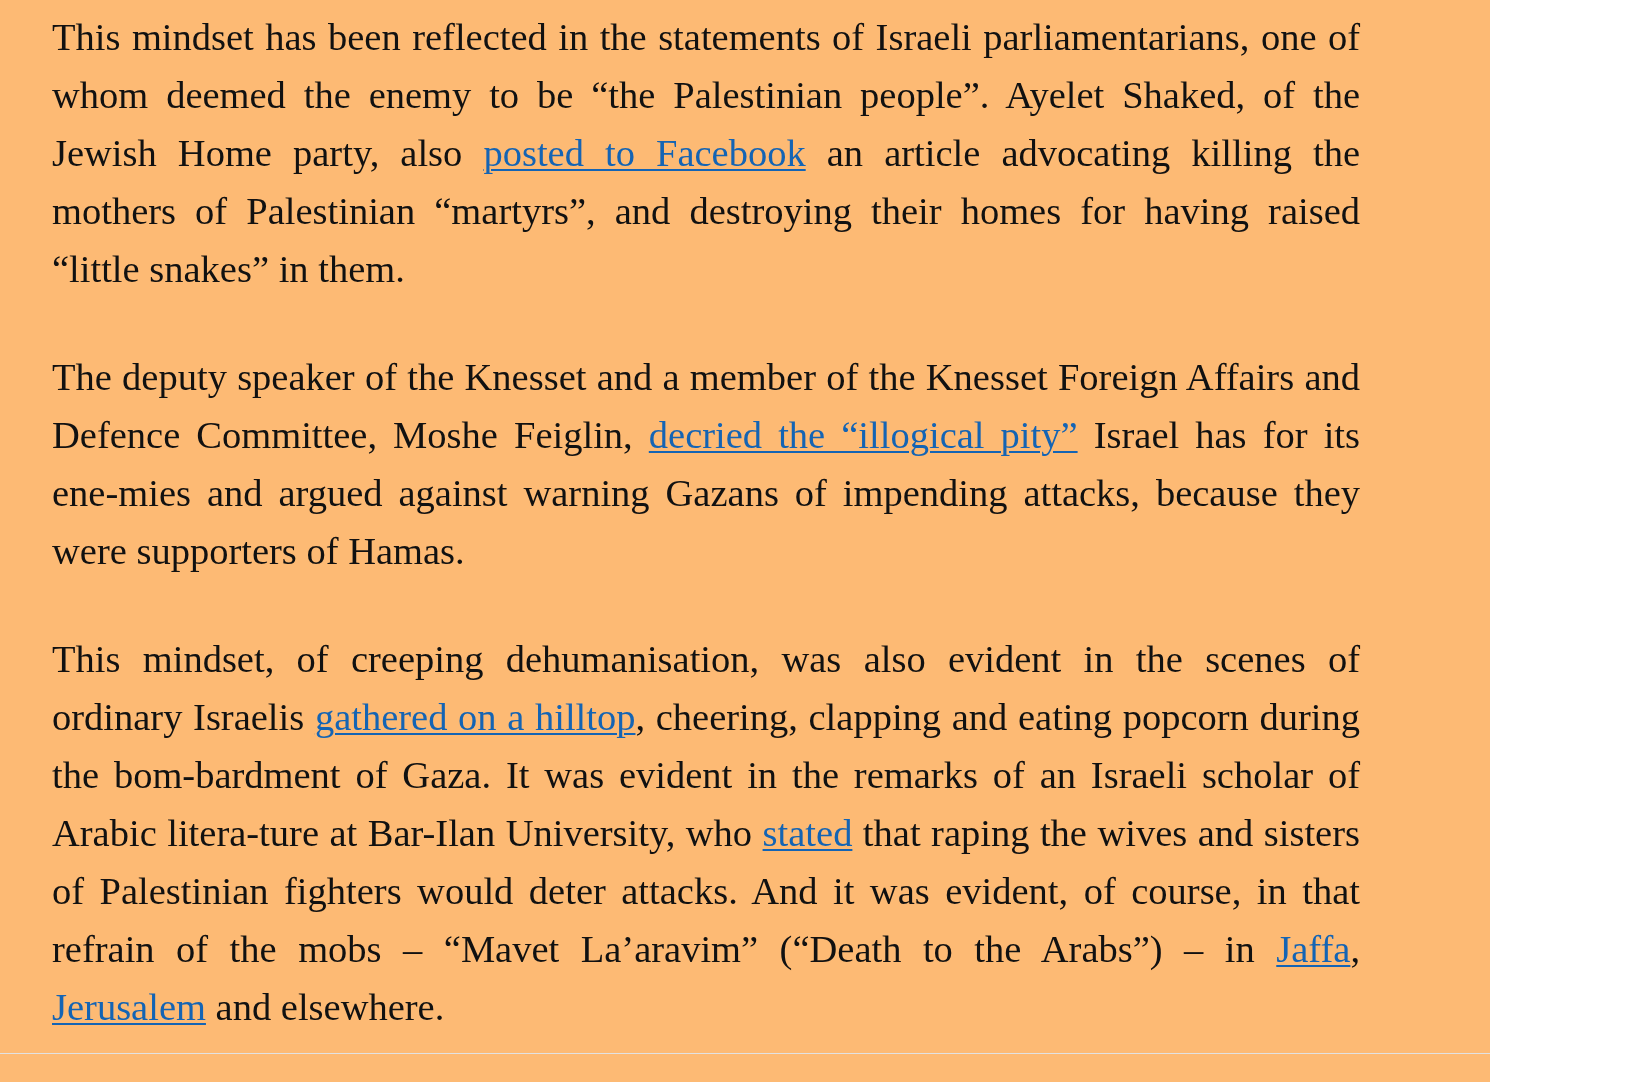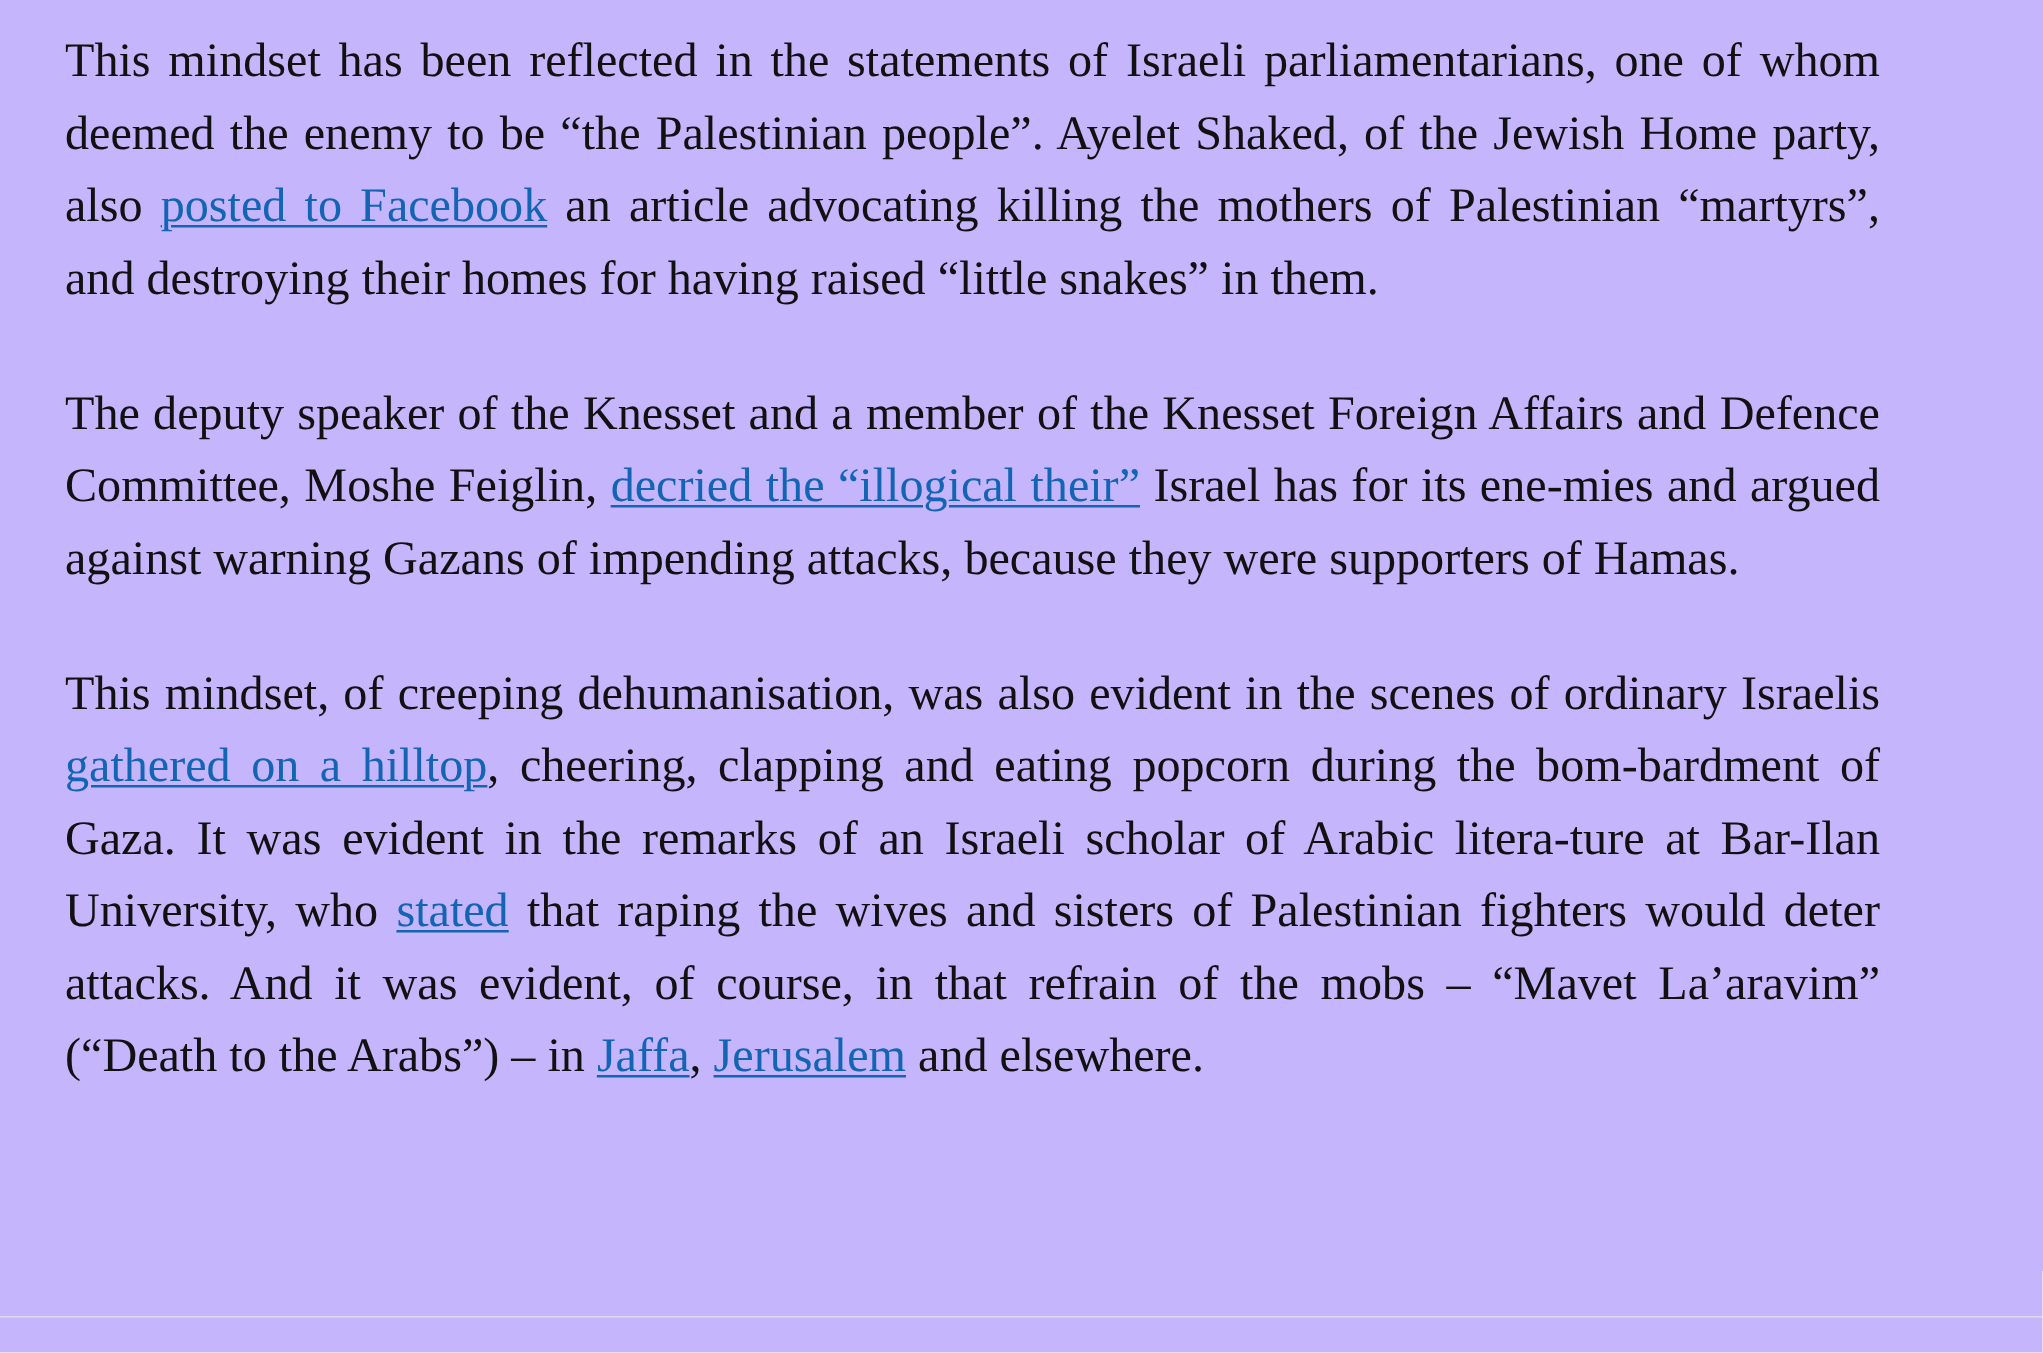--- a/index.html
+++ b/index.html
@@ -9,25 +9,25 @@
   }
   body {
     width: 1634px;
     height: 1082px;
     font-family: "Liberation Serif", "DejaVu Serif", serif;
     color: #111111;
     overflow: hidden;
   }
   .page {
     box-sizing: border-box;
-    width: 1634px;
+    width: 1490px;
     height: 1082px;
-    padding: 20px 130px 0 52px;
+    padding: 8px 130px 0 52px;
     position: relative;
-    background: #c4b5fd;
+    background: #fdba74;
   }
   .para {
     font-size: 38.5px;
     line-height: 58px;
     text-align: justify;
     text-justify: inter-word;
     margin: 0 0 50px 0;
     hyphens: manual;
     color: #111111;
   }
@@ -56,21 +56,21 @@
 </head>
 <body>
 
 <div class="page">
 
   <p class="para">
     <span>This mindset has been reflected in the statements of Israeli parliamentarians, one of whom deemed the enemy to be “the Palestinian people”.  Ayelet Shaked, of the Jewish Home party, also </span><a class="link">posted to Facebook</a><span> an article advocating killing the mothers of Palestinian “martyrs”, and destroying their homes for having raised “little snakes” in them.</span>
   </p>
 
   <p class="para">
-    <span>The deputy speaker of the Knesset and a member of the Knesset Foreign Affairs and Defence Committee, Moshe Feiglin, </span><a class="link">decried the “illogical their”</a><span> Israel has for its ene-mies and argued against warning Gazans of impending attacks, because they were supporters of Hamas.</span>
+    <span>The deputy speaker of the Knesset and a member of the Knesset Foreign Affairs and Defence Committee, Moshe Feiglin, </span><a class="link">decried the “illogical pity”</a><span> Israel has for its ene-mies and argued against warning Gazans of impending attacks, because they were supporters of Hamas.</span>
   </p>
 
   <p class="para last">
     <span>This mindset, of creeping dehumanisation, was also evident in the scenes of ordinary Israelis </span><a class="link">gathered on a hilltop</a><span>, cheering, clapping and eating popcorn during the bom-bardment of Gaza. It was evident in the remarks of an Israeli scholar of Arabic litera-ture at Bar-Ilan University, who </span><a class="link">stated</a><span> that raping the wives and sisters of Palestinian fighters would deter attacks.  And it was evident, of course, in that refrain of the mobs – “Mavet La’aravim” (“Death to the Arabs”) – in </span><a class="link">Jaffa</a><span>, </span><a class="link">Jerusalem</a><span> and elsewhere.</span>
   </p>
 
   <div class="bottom-rule"></div>
 </div>
 
 </body></html>

